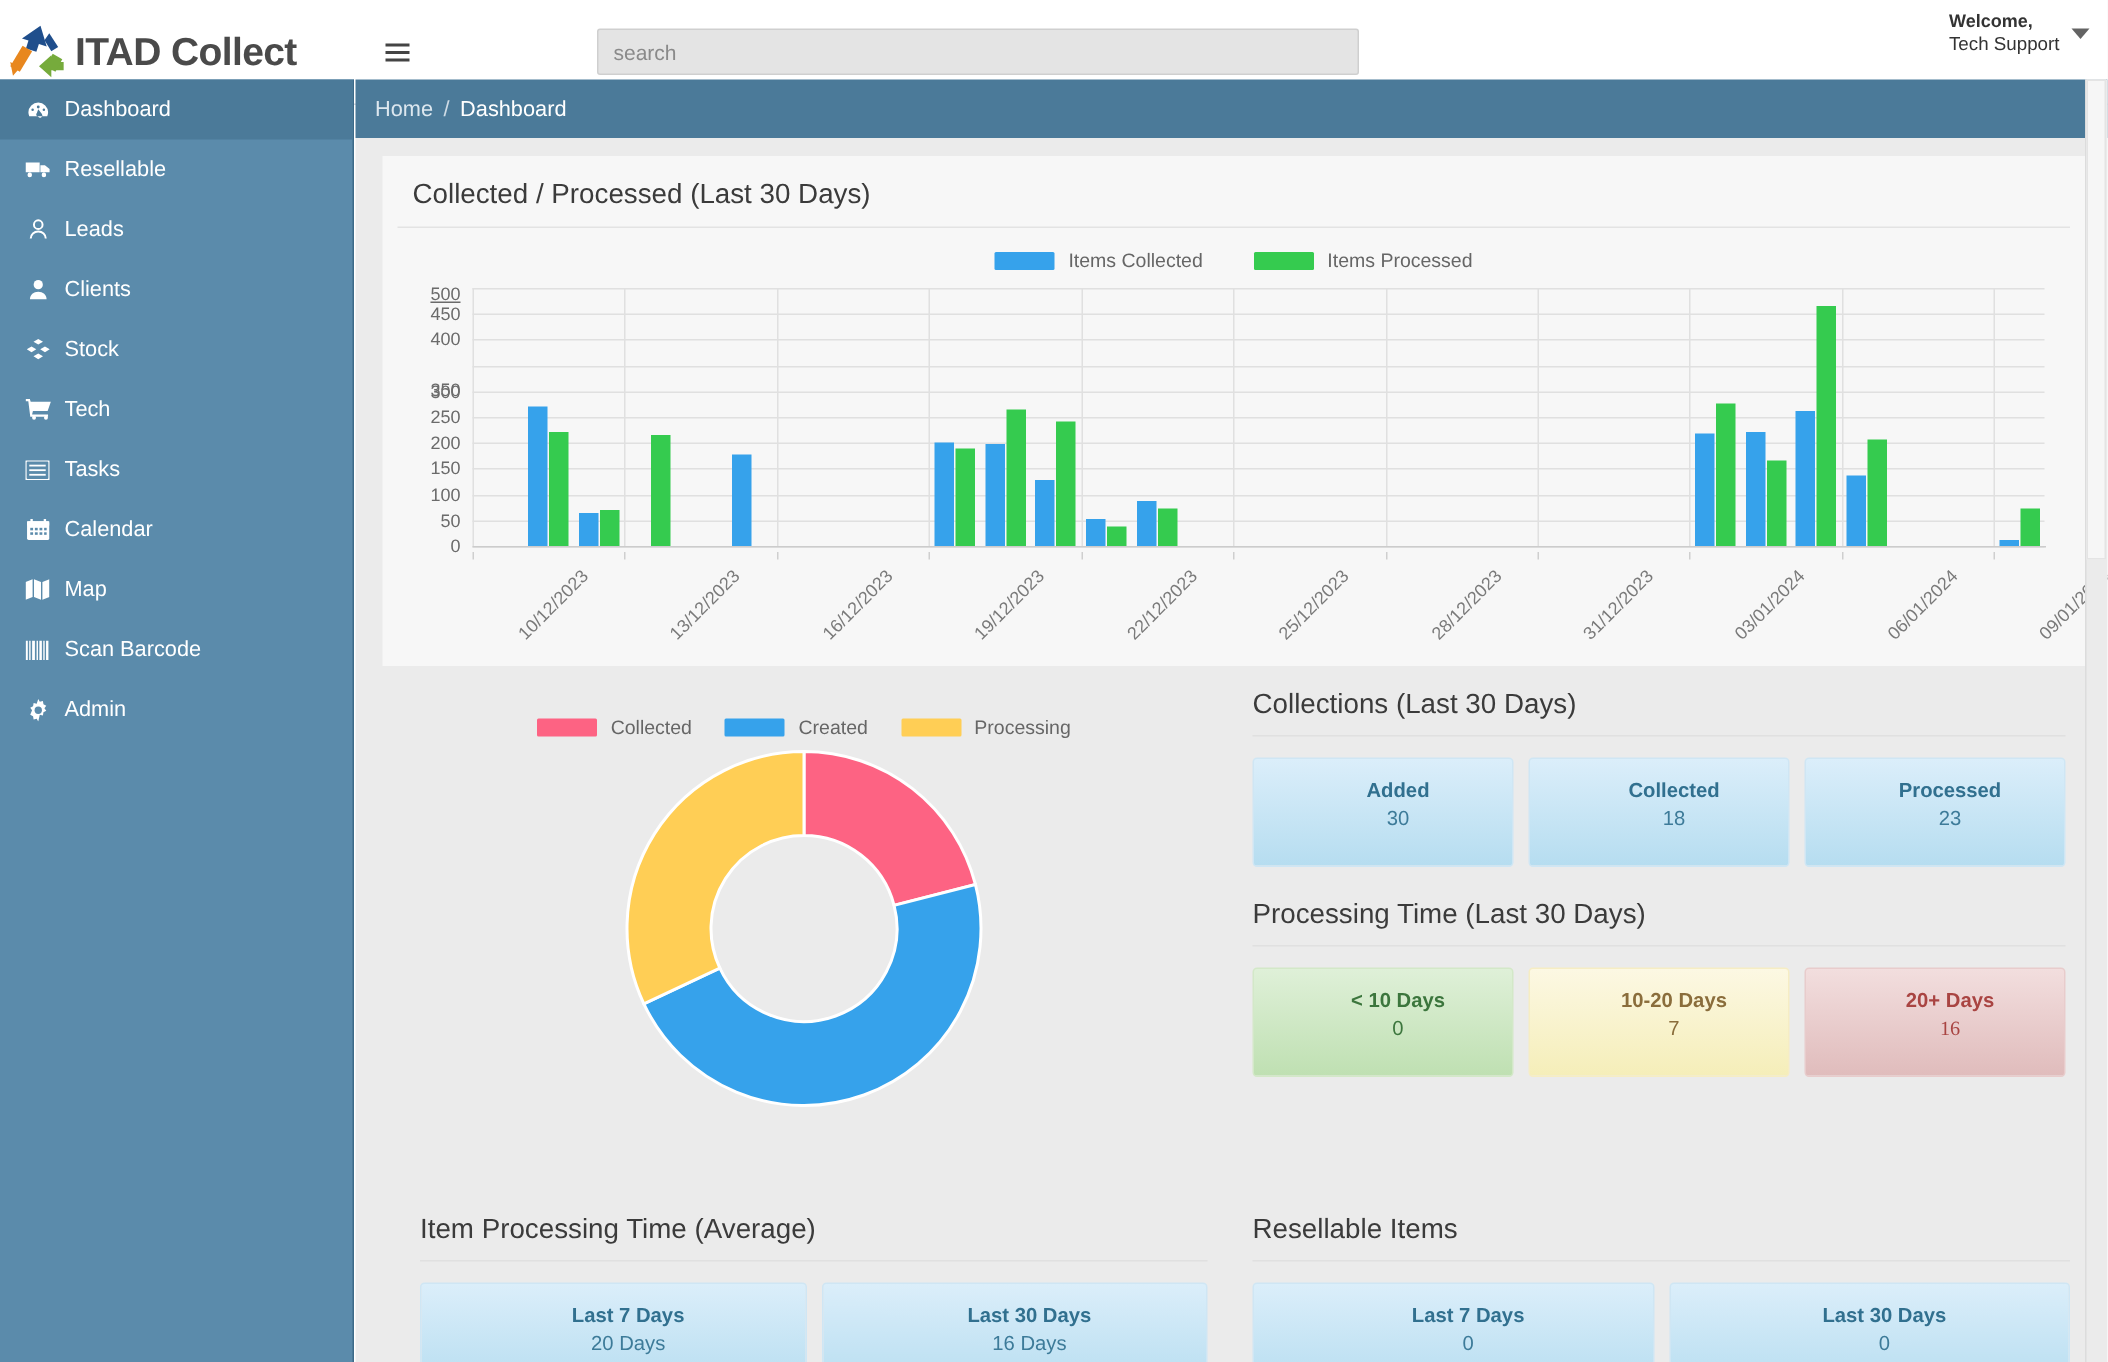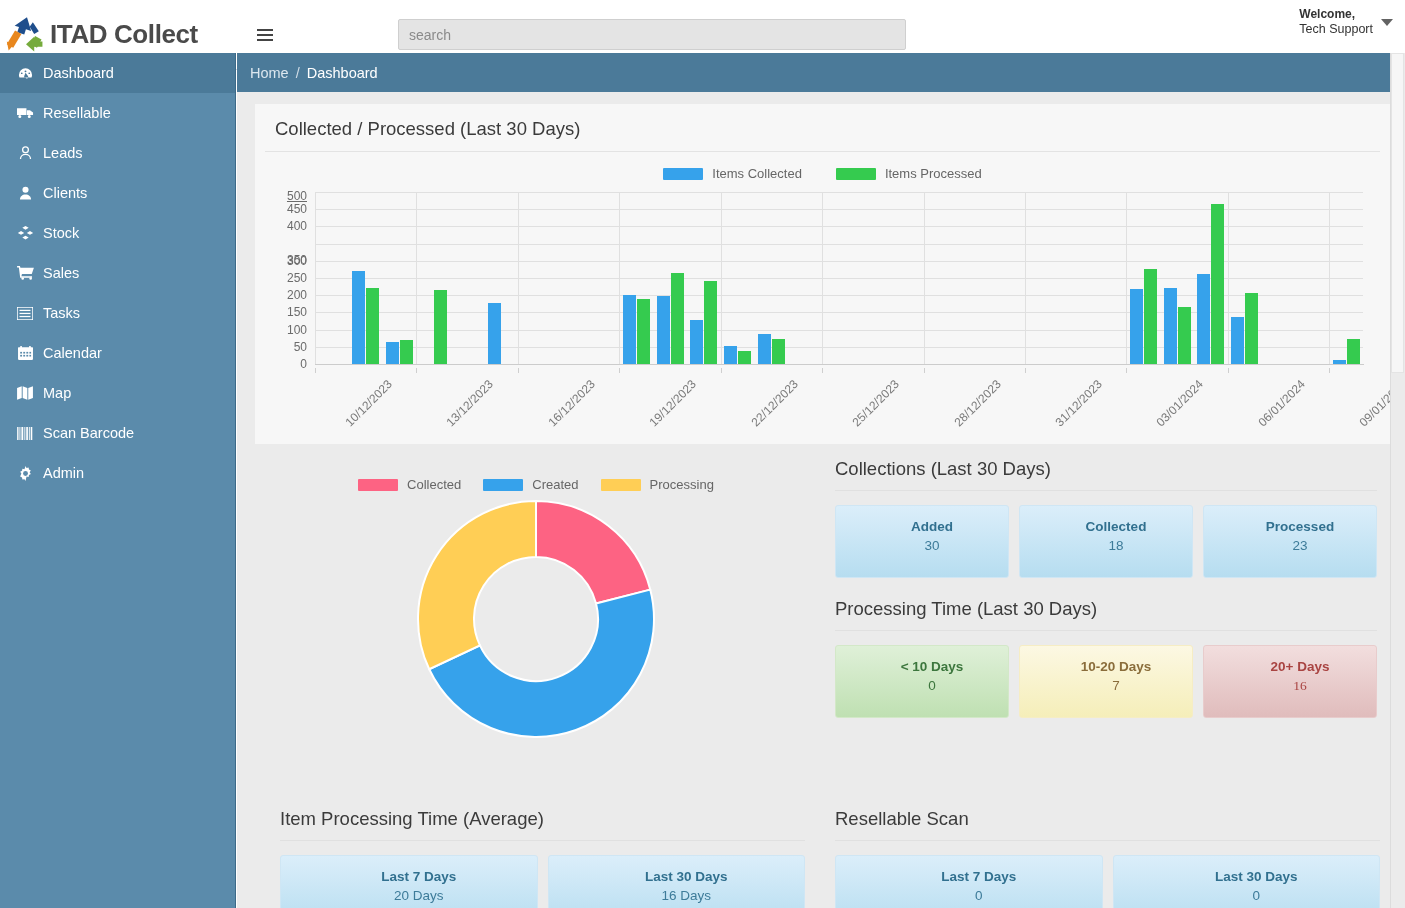--- a/index.html
+++ b/index.html
@@ -285,21 +285,21 @@
         <span>Stock</span>
       </div>
       <div class="nav-item">
         <span class="nav-ico">
           <svg width="17" height="14" viewBox="0 0 18 15">
             <path fill="#fff" d="M0 0h3l.6 2H18l-2.3 6.6H5.2L4.6 11H16v1.6H3.3L1.9 1.6H0z"></path>
             <circle cx="6" cy="13.4" r="1.4" fill="#fff"></circle>
             <circle cx="14.5" cy="13.4" r="1.4" fill="#fff"></circle>
           </svg>
         </span>
-        <span>Sales</span>
+        <span>Tech</span>
       </div>
       <div class="nav-item">
         <span class="nav-ico">
           <svg width="16" height="13" viewBox="0 0 17 14">
             <rect x="0" y="0" width="17" height="14" rx="1.4" fill="none" stroke="#fff" stroke-width="1.4"></rect>
             <rect x="2.6" y="3" width="11.8" height="1.3" fill="#fff"></rect>
             <rect x="2.6" y="6.3" width="11.8" height="1.3" fill="#fff"></rect>
             <rect x="2.6" y="9.6" width="11.8" height="1.3" fill="#fff"></rect>
           </svg>
         </span>
@@ -539,21 +539,21 @@
           <div class="st-value">20 Days</div>
         </div>
         <div class="stat-card blue-card">
           <div class="st-label">Last 30 Days</div>
           <div class="st-value">16 Days</div>
         </div>
       </div>
   </div>
 
   <div class="bot-right">
-    <div class="bot-title">Resellable Scan</div>
+    <div class="bot-title">Resellable Items</div>
     <div class="card-row" id="resellable-cards">
         <div class="stat-card blue-card">
           <div class="st-label">Last 7 Days</div>
           <div class="st-value">0</div>
         </div>
         <div class="stat-card blue-card">
           <div class="st-label">Last 30 Days</div>
           <div class="st-value">0</div>
         </div>
       </div>

